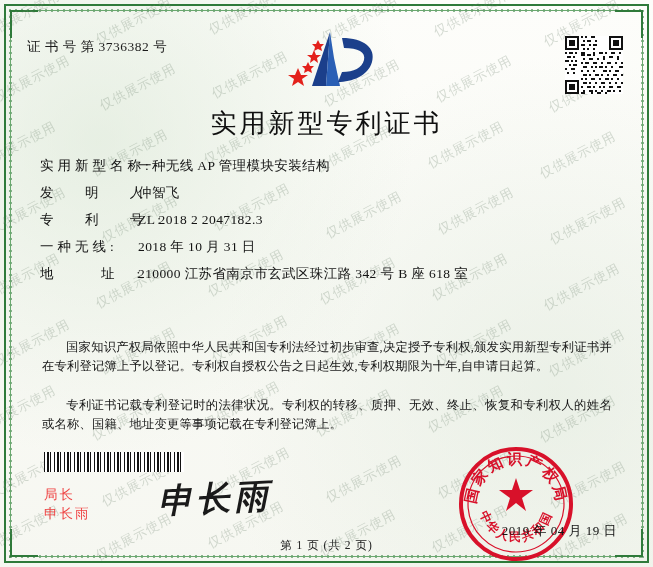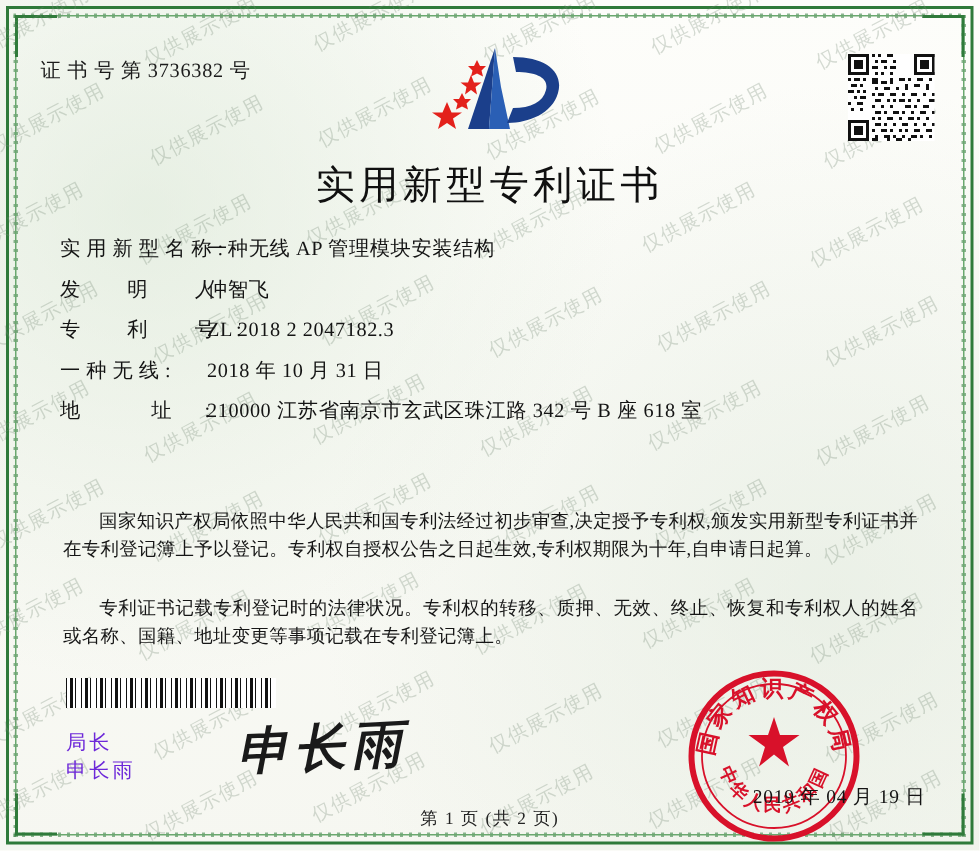--- a/index.html
+++ b/index.html
@@ -158,21 +158,21 @@
     background: repeating-linear-gradient(90deg,
       #111 0 1px, #fff 1px 3px, #111 3px 5px, #fff 5px 6px,
       #111 6px 7px, #fff 7px 10px);
   }
 
   
   .sig-label {
     position: absolute;
     left: 44px;
     font-size: 13.5px;
-    color: #6d28d9;
+    color: #ef4444;
     letter-spacing: 2px;
   }
   #sig-title { top: 486px; }
   #sig-name  { top: 505px; }
   .sig-script {
     position: absolute;
     left: 158px; top: 476px;
     font-size: 34px;
     font-family: "DejaVu Serif", serif;
     font-style: italic;

